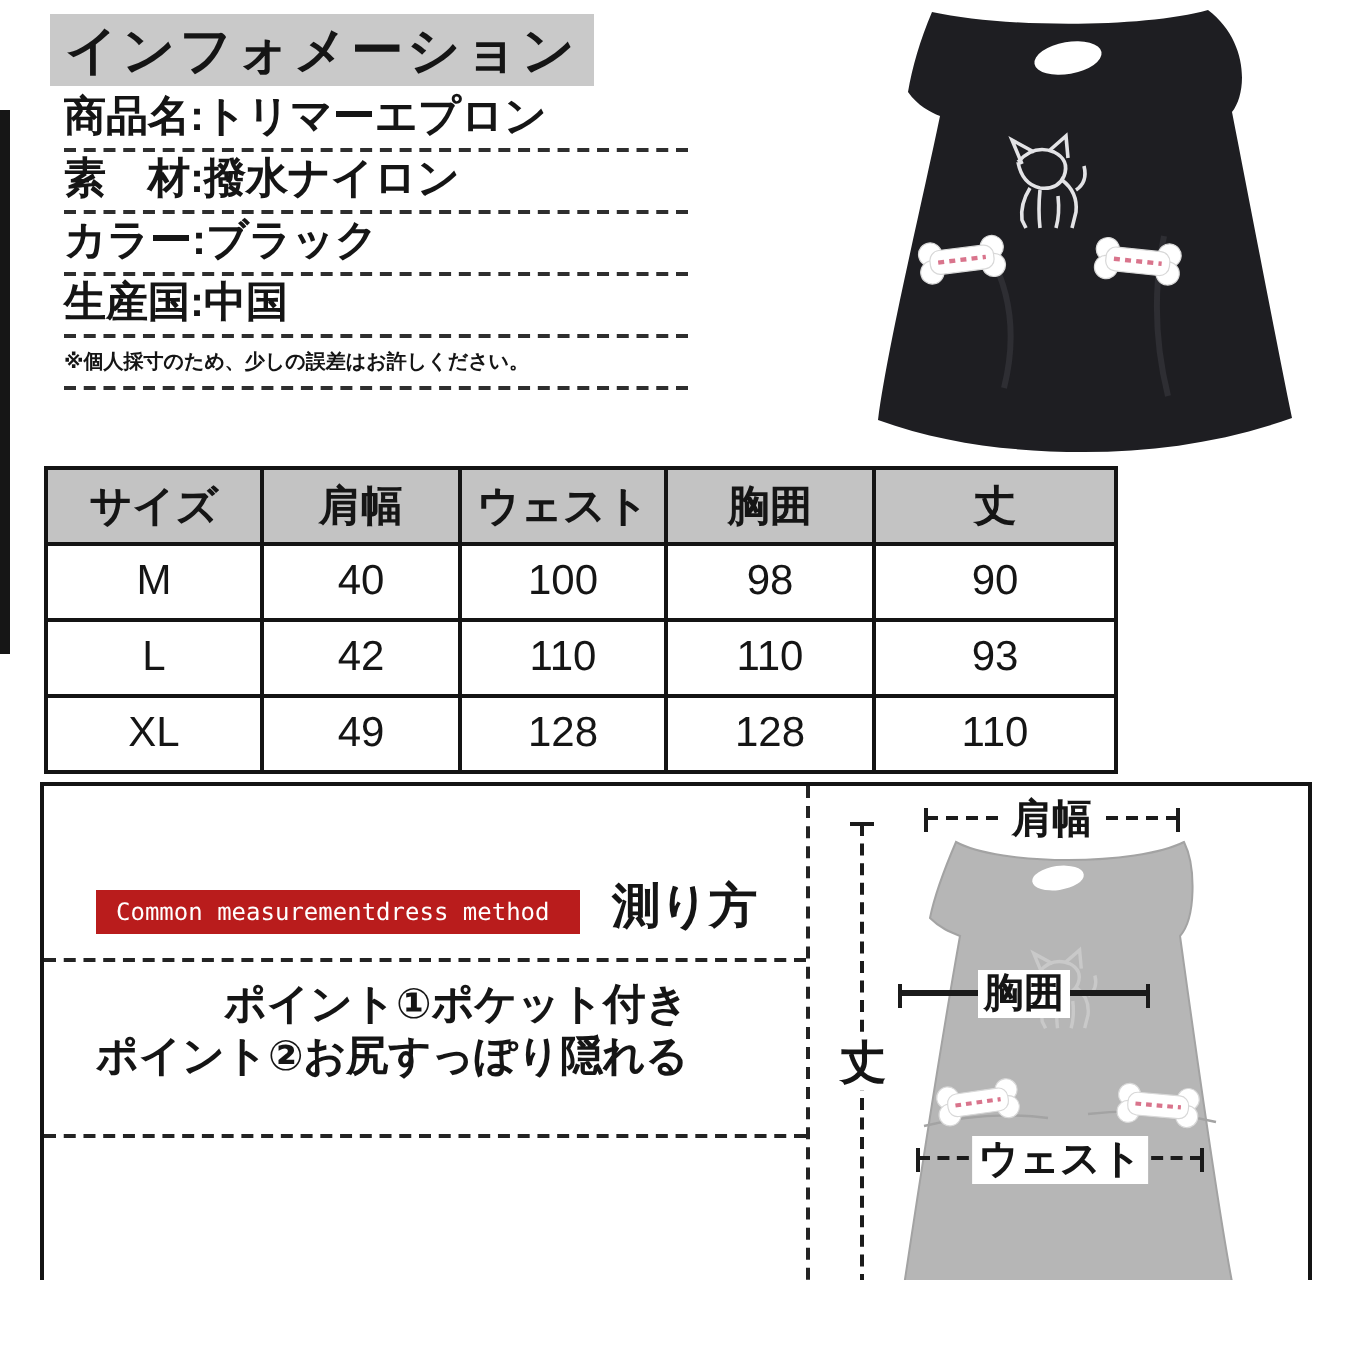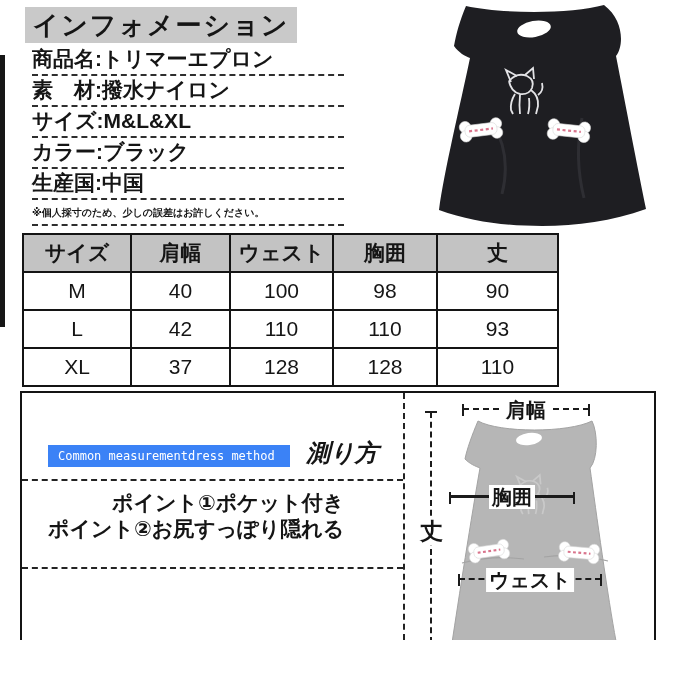--- a/index.html
+++ b/index.html
@@ -29,24 +29,24 @@
   table.size-table{position:absolute;left:22px;top:233px;border-collapse:collapse;table-layout:fixed;}
   table.size-table th,table.size-table td{border:2px solid #141414;text-align:center;
     height:36px;padding:0;font-size:21px;}
   table.size-table th{background:var(--table-header-bg,#c3c3c3);font-weight:bold;}
   table.size-table td{font-weight:normal;background:#fff;}
   .col0{width:108px}.col1{width:99px}.col2{width:103px}.col3{width:104px}.col4{width:121px}
 
   
   .measure-box{position:absolute;left:20px;top:391px;width:632px;height:277px;
     border:2px solid #141414;background:#fff;}
-  .measure-banner{position:absolute;left:26px;top:52px;width:242px;height:22px;background:#3b82f6;
+  .measure-banner{position:absolute;left:26px;top:52px;width:242px;height:22px;background:#b91c1c;
     color:#fff;font-family:"DejaVu Sans Mono","Liberation Mono",monospace;
     font-size:12px;line-height:22px;padding-left:10px;box-sizing:border-box;white-space:nowrap;}
-  .measure-title{position:absolute;left:284px;top:44px;font-size:24px;font-weight:bold;font-style:italic;}
+  .measure-title{position:absolute;left:284px;top:44px;font-size:24px;font-weight:bold;}
   .hdash{position:absolute;height:0;border-top:2px dashed #232323;}
   .hdash.d1{left:0;top:86px;width:381px;}
   .hdash.d2{left:0;top:174px;width:381px;}
   .vdash-split{position:absolute;left:381px;top:0;bottom:0;width:0;border-left:2px dashed #232323;}
   .points{position:absolute;left:26px;top:97px;}
   .point-line{font-size:21px;font-weight:bold;line-height:26px;white-space:nowrap;text-align:right;}
 
   
   .diagram{position:absolute;left:426px;top:20px;width:172px;height:245px;}
 
@@ -73,21 +73,20 @@
 
 <div id="canvas">
 
   <div class="left-strip"></div>
 
   <div class="info-title">インフォメーション</div>
 
   <div class="info-list">
     <div class="info-row">商品名:トリマーエプロン</div>
     <div class="info-row">素　材:撥水ナイロン</div>
-    <div class="info-row">サイズ:M&amp;L&amp;XL</div>
     <div class="info-row">カラー:ブラック</div>
     <div class="info-row">生産国:中国</div>
     <div class="info-note">※個人採寸のため、少しの誤差はお許しください。</div>
   </div>
 
   <svg class="photo" viewBox="0 0 220 226" aria-hidden="true">
     <defs>
       <g id="dog">
         <path d="M6,14 L1,2 L12,8"></path>
         <path d="M20,7 L28,0 L29,11"></path>
@@ -146,21 +145,21 @@
     </tr>
     <tr>
       <td>L</td>
       <td>42</td>
       <td>110</td>
       <td>110</td>
       <td>93</td>
     </tr>
     <tr>
       <td>XL</td>
-      <td>37</td>
+      <td>49</td>
       <td>128</td>
       <td>128</td>
       <td>110</td>
     </tr>
   </tbody>
     </table>
 
   <div class="measure-box">
     <div class="measure-banner">Common measurementdress method</div>
     <div class="measure-title">測り方</div>

